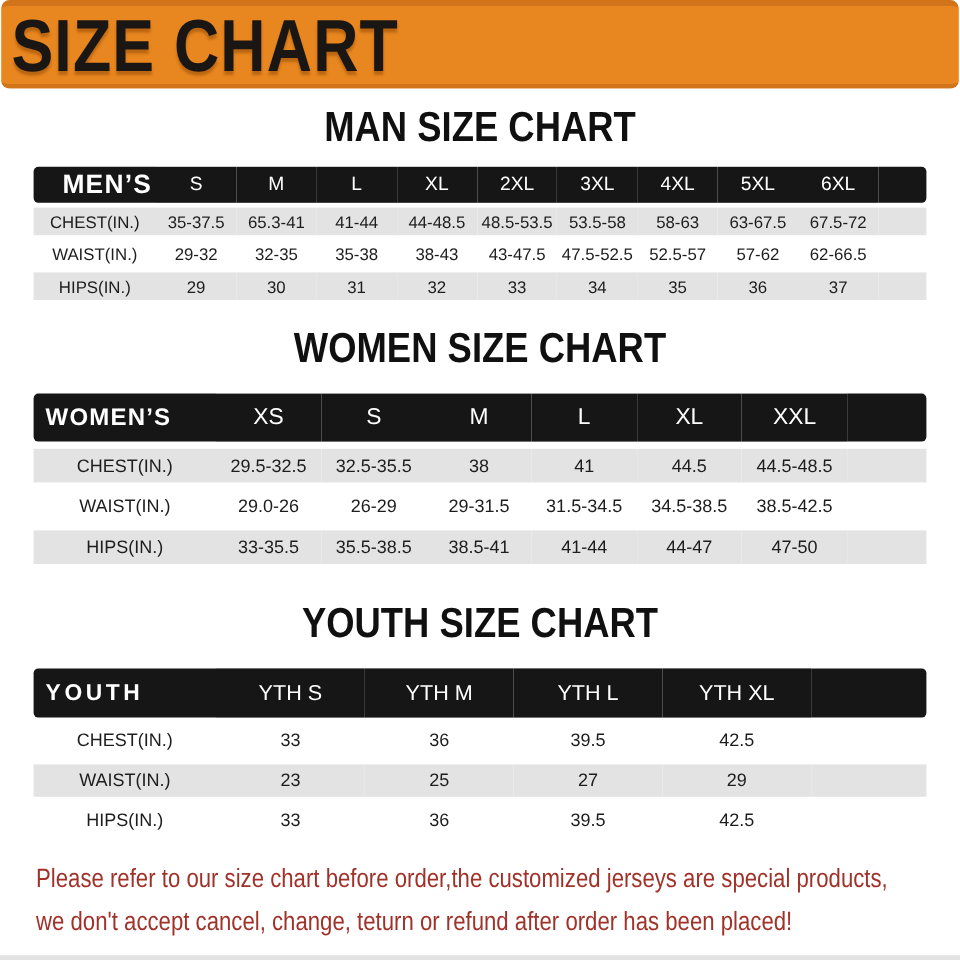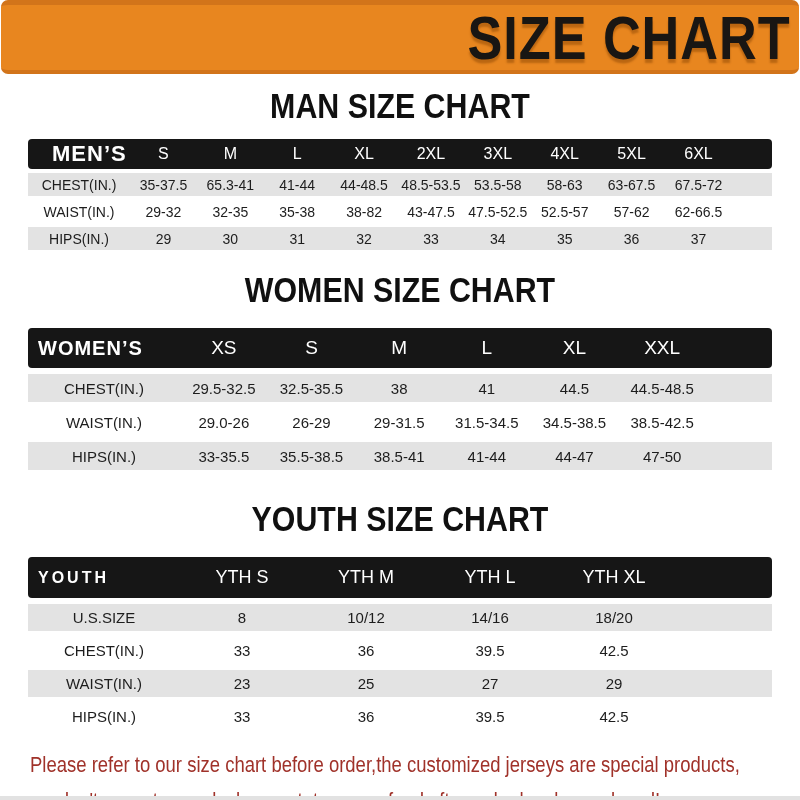--- a/index.html
+++ b/index.html
@@ -18,21 +18,21 @@
 
   
   .banner {
     box-sizing: border-box;
     height: 74px;
     margin: 0 1px;
     background: #E8861F;
     border-top: 5px solid #d2741a;
     border-bottom: 4px solid #d2741a;
     border-radius: 7px;
-    display: flex; align-items: center; justify-content: flex-end;
+    display: flex; align-items: center; justify-content: flex-start;
   }
   .banner h1 {
     margin: 0;
     font-size: 55px;
     font-weight: bold;
     letter-spacing: 1px;
     color: #191613;
     transform: scale(0.95, 1.12);
     text-shadow: 0 3px 2px rgba(130, 65, 0, 0.45);
     white-space: nowrap;
@@ -84,21 +84,21 @@
   .sec-youth thead th { height: 41px; font-size: 18px; }
 
   th.corner {
     text-align: left;
     padding-left: 10px;
     font-weight: bold;
     white-space: nowrap;
   }
   .sec-men   th.corner { font-size: 22px; letter-spacing: 1px; padding-left: 24px; }
   .sec-women th.corner { font-size: 20px; letter-spacing: 1px; }
-  .sec-youth th.corner { font-size: 16px; letter-spacing: 3px; }
+  .sec-youth th.corner { font-size: 19px; letter-spacing: 3px; }
 
   tbody td {
     text-align: center;
     color: #1d1d1d;
     padding: 0;
   }
   .sec-men   tbody td { height: 23px; font-size: 14px; }
   .sec-women tbody td { height: 28px; font-size: 15px; }
   .sec-youth tbody td { height: 27px; font-size: 15px; }
   tr.row-gray  td { background: #E3E3E3; }
@@ -170,21 +170,21 @@
               <td class="size-cell">58-63</td>
               <td class="size-cell">63-67.5</td>
               <td class="size-cell">67.5-72</td>
               <td class="spacer"></td>
             </tr>
             <tr class="row-white">
               <td class="row-label">WAIST(IN.)</td>
               <td class="size-cell">29-32</td>
               <td class="size-cell">32-35</td>
               <td class="size-cell">35-38</td>
-              <td class="size-cell">38-82</td>
+              <td class="size-cell">38-43</td>
               <td class="size-cell">43-47.5</td>
               <td class="size-cell">47.5-52.5</td>
               <td class="size-cell">52.5-57</td>
               <td class="size-cell">57-62</td>
               <td class="size-cell">62-66.5</td>
               <td class="spacer"></td>
             </tr>
             <tr class="row-gray">
               <td class="row-label">HIPS(IN.)</td>
               <td class="size-cell">29</td>
@@ -277,28 +277,20 @@
         <tr>
               <th class="corner">YOUTH</th>
               <th class="size-col">YTH S</th>
               <th class="size-col">YTH M</th>
               <th class="size-col">YTH L</th>
               <th class="size-col">YTH XL</th>
               <th class="spacer"></th>
             </tr>
       </thead>
       <tbody>
-            <tr class="row-gray">
-              <td class="row-label">U.S.SIZE</td>
-              <td class="size-cell">8</td>
-              <td class="size-cell">10/12</td>
-              <td class="size-cell">14/16</td>
-              <td class="size-cell">18/20</td>
-              <td class="spacer"></td>
-            </tr>
             <tr class="row-white">
               <td class="row-label">CHEST(IN.)</td>
               <td class="size-cell">33</td>
               <td class="size-cell">36</td>
               <td class="size-cell">39.5</td>
               <td class="size-cell">42.5</td>
               <td class="spacer"></td>
             </tr>
             <tr class="row-gray">
               <td class="row-label">WAIST(IN.)</td>

